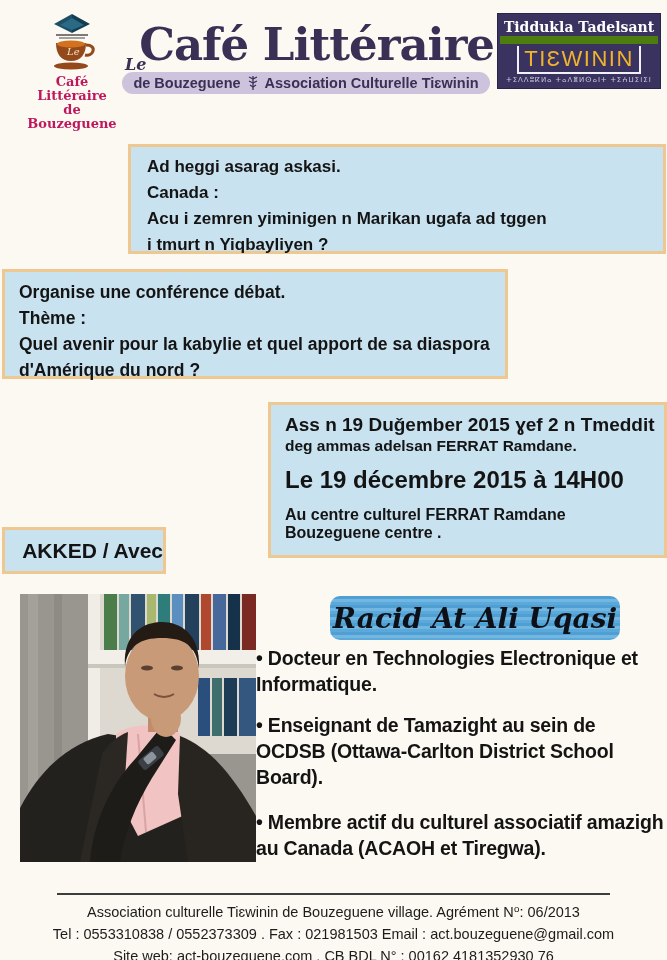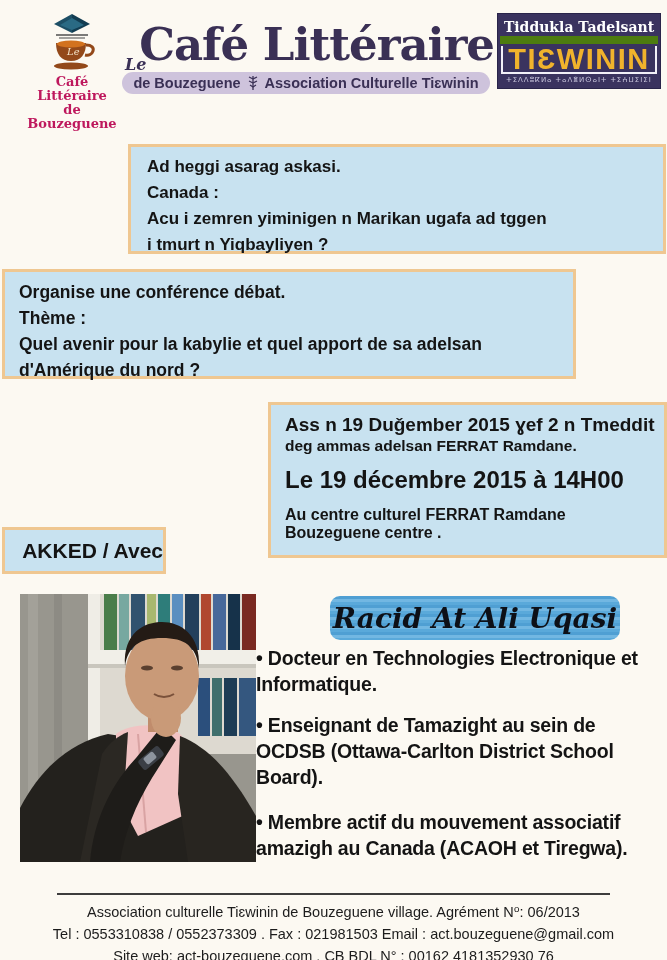--- a/index.html
+++ b/index.html
@@ -19,29 +19,29 @@
   .title-le{position:absolute;left:13px;top:20px;font-size:16px;font-weight:700;
     font-style:italic;letter-spacing:0;color:#3a3055;}
   .title-banner{display:flex;align-items:center;gap:6px;justify-content:center;
     margin:2px 0 0 10px;width:348px;background:#cec3dc;border-radius:14px;
     padding:3px 10px;font-weight:700;font-size:14.5px;color:#3a3055;white-space:nowrap;}
   .logo-right{position:absolute;left:497px;top:13px;width:164px;height:76px;
     background:#3a335f;border:1px solid #29244a;box-sizing:border-box;
     display:flex;flex-direction:column;align-items:center;justify-content:center;}
   .tid-line1{font-family:"DejaVu Serif","Liberation Serif",serif;color:#ffffff;
     font-size:14px;font-weight:600;border-bottom:8px solid #4d7c0f;padding:0 4px 1px;white-space:nowrap;}
-  .tid-line2{color:#f0b32c;font-weight:700;font-size:29px;letter-spacing:1.5px;
+  .tid-line2{color:#f0b32c;font-weight:400;font-size:22px;letter-spacing:1.5px;
     border:2px solid #f2f0f8;border-top:none;padding:0 5px;line-height:26px;margin-top:2px;white-space:nowrap;}
   .tid-line3{color:#c9c6dd;font-size:7px;letter-spacing:1px;margin-top:2px;white-space:nowrap;}
   
   .bluebox{position:absolute;background:#c8e2f0;border:3px solid #efc791;
     box-sizing:border-box;font-weight:700;}
   .box-kabyle{left:128px;top:144px;width:538px;height:110px;padding:7px 0 12px 16px;
     font-size:17px;line-height:26px;}
-  .box-french{left:2px;top:269px;width:574px;height:110px;padding:7px 0 0 14px;
+  .box-french{left:2px;top:269px;width:506px;height:110px;padding:7px 0 0 14px;
     font-size:17.5px;line-height:26px;}
   .box-date{left:268px;top:402px;width:399px;height:156px;padding:9px 0 0 14px;}
   .date-kab1{font-size:19px;font-weight:800;}
   .date-kab2{font-size:15.5px;margin-top:1px;}
   .date-fr1{font-size:24px;font-weight:600;margin-top:11px;letter-spacing:0;}
   .date-fr2{font-size:16px;margin-top:12px;}
   .date-fr3{font-size:16px;}
   .box-akked{left:2px;top:527px;width:164px;height:47px;display:flex;
     align-items:center;justify-content:flex-end;font-size:21px;font-weight:800;letter-spacing:0;}
   
@@ -113,21 +113,21 @@
   <div class="bluebox box-kabyle">
     <div>Ad heggi asarag askasi.</div>
     <div>Canada :</div>
     <div>Acu i zemren yiminigen n Marikan ugafa ad tggen</div>
     <div>i tmurt n Yiqbayliyen ?</div>
   </div>
 
   <div class="bluebox box-french">
     <div>Organise une conférence débat.</div>
     <div>Thème :</div>
-    <div>Quel avenir pour la kabylie et quel apport de sa adelsan</div>
+    <div>Quel avenir pour la kabylie et quel apport de sa diaspora</div>
     <div>d'Amérique du nord ?</div>
   </div>
 
   <div class="bluebox box-date">
     <div class="date-kab1">Ass n 19 Duǧember 2015 ɣef 2 n Tmeddit</div>
     <div class="date-kab2">deg ammas adelsan FERRAT Ramdane.</div>
     <div class="date-fr1">Le 19 décembre 2015 à 14H00</div>
     <div class="date-fr2">Au centre culturel FERRAT Ramdane</div>
     <div class="date-fr3">Bouzeguene centre .</div>
   </div>
@@ -189,21 +189,21 @@
       <rect x="124" y="160" width="12" height="8" rx="2" transform="rotate(-40 130 164)" fill="#8d949e"></rect>
     </svg>
   </div>
 
   <div class="name-highlight">
     <span>Racid At Ali Uqasi</span>
   </div>
 
   <div class="bullet bullet-1">• Docteur en Technologies Electronique et Informatique.</div>
   <div class="bullet bullet-2">• Enseignant de Tamazight au sein de OCDSB (Ottawa-Carlton District School Board).</div>
-  <div class="bullet bullet-3">• Membre actif du mouvement associatif amazigh au Canada (ACAOH et Tiregwa).</div>
+  <div class="bullet bullet-3">• Membre actif du culturel associatif amazigh au Canada (ACAOH et Tiregwa).</div>
 
   <div class="divider"></div>
   <div class="footer">
     <div>Association culturelle Tiɛwinin de Bouzeguene village. Agrément N⁰: 06/2013</div>
     <div>Tel : 0553310838 / 0552373309 . Fax : 021981503  Email : act.bouzeguene@gmail.com</div>
     <div>Site web: act-bouzeguene.com .  CB BDL N° : 00162 4181352930 76</div>
   </div>
 
 </div>
 

